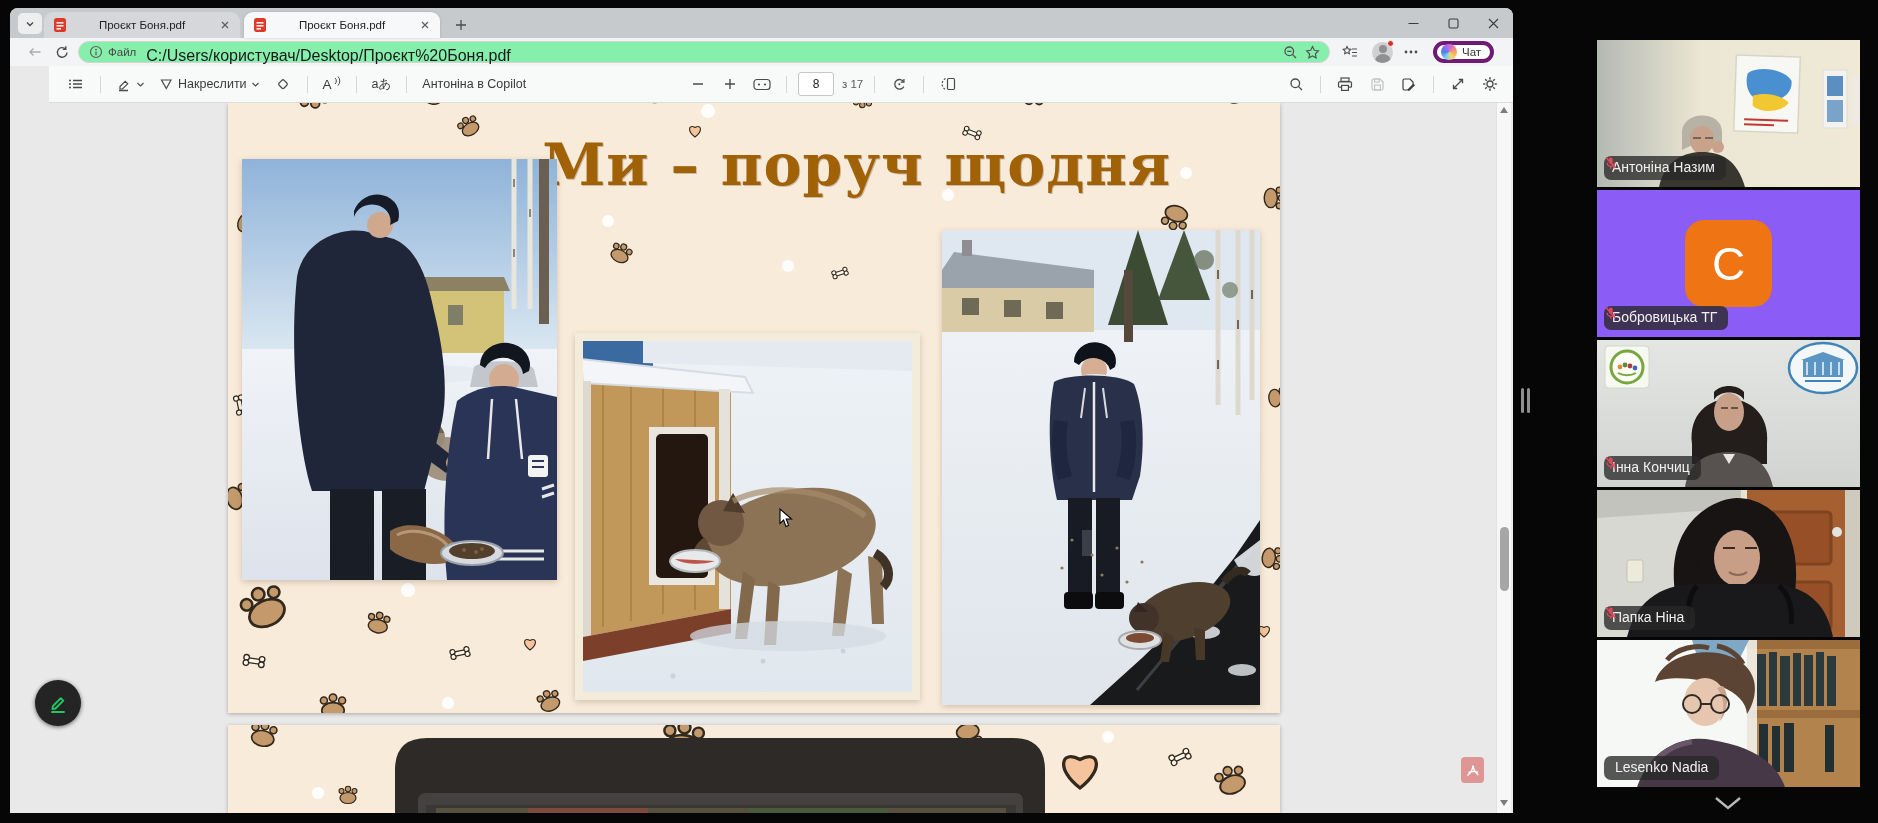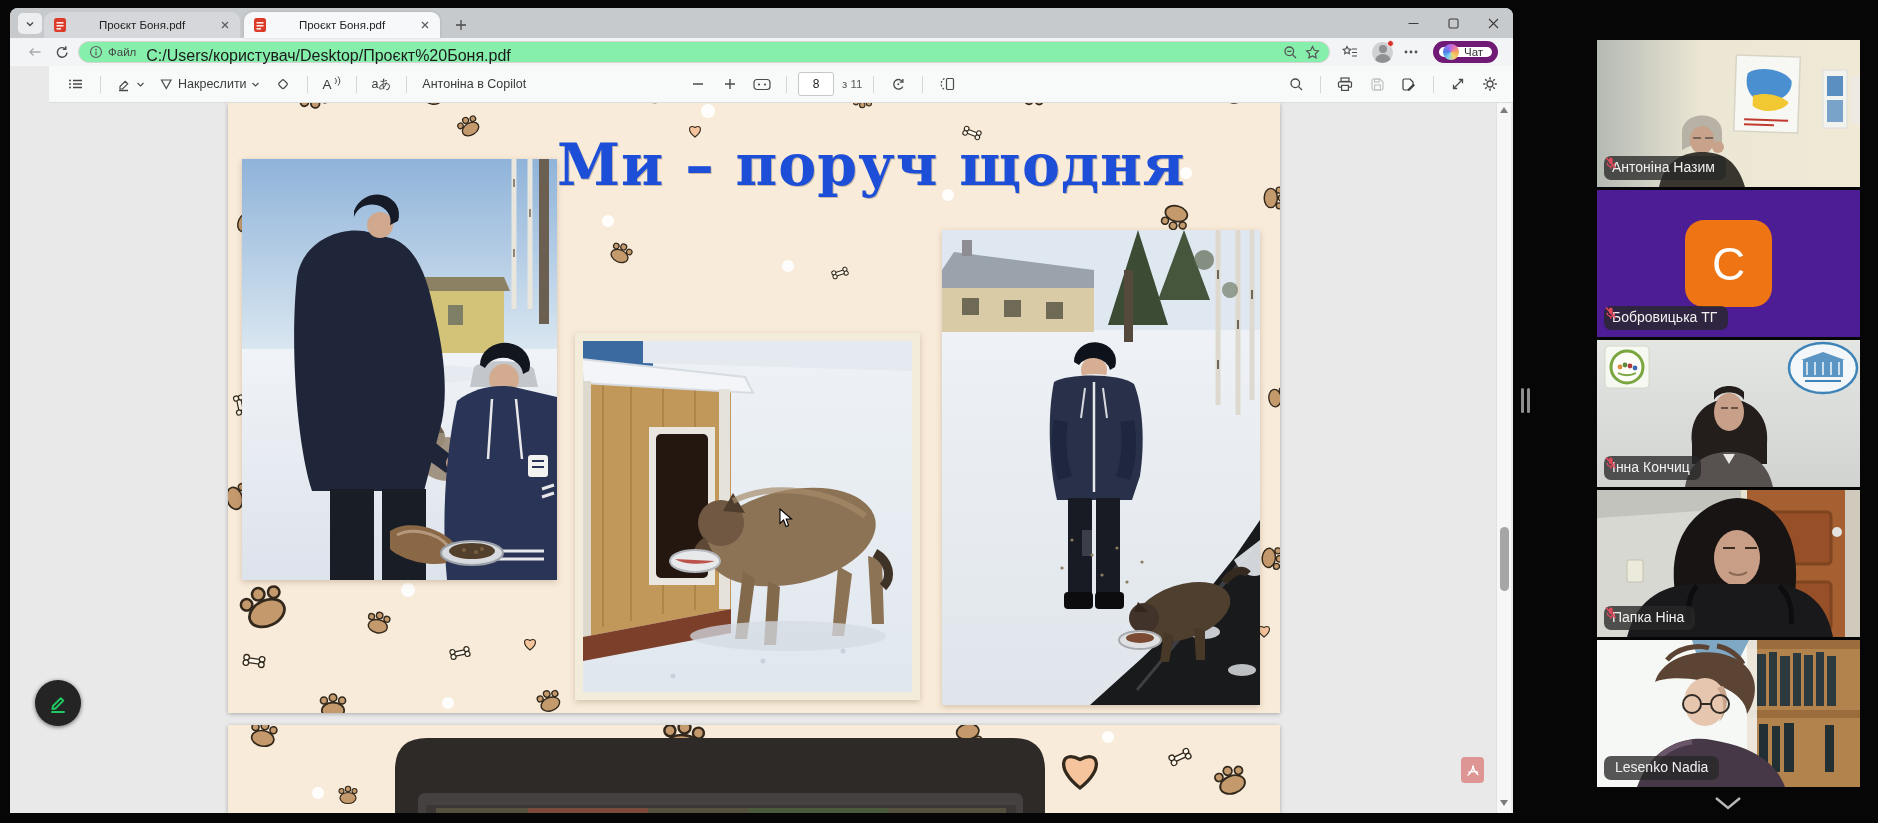--- a/index.html
+++ b/index.html
@@ -25,21 +25,21 @@
   .winctl > div { width:40px; height:30px; display:flex; align-items:center; justify-content:center; }
 
   
   .addressrow { height:28px; background:#f2f4f5; display:flex; align-items:center; flex:none; padding-left:12px; }
   .navbtn { width:24px; height:24px; display:flex; align-items:center; justify-content:center; margin-right:4px; }
   .addrpill { width:1252px; height:22px; background:#86efac; border:1px solid #d4d4d4; border-radius:12px; display:flex; align-items:center; padding:0 6px 0 10px; }
   .addrpill .scheme { font-size:11.5px; color:#474747; margin:0 10px 0 5px; }
   .addrpill .url { flex:1; font-size:16px; color:#1b1b1b; white-space:nowrap; overflow:hidden;margin-top:8px; }
   .pill-ic { width:22px; height:22px; display:flex; align-items:center; justify-content:center; }
   .addr-right { display:flex; align-items:center; gap:6px; margin-left:8px; }
-  .copilot-pill { height:22px; border:6px solid #701a75; background:#fff; border-radius:12px; display:flex; align-items:center; gap:5px; padding:0 9px 0 4px; font-size:11.5px; color:#333; }
+  .copilot-pill { height:22px; border:4px solid #701a75; background:#fff; border-radius:12px; display:flex; align-items:center; gap:5px; padding:0 9px 0 4px; font-size:11.5px; color:#333; }
   .copilot-orb { width:16px; height:16px; border-radius:50%;
      background: conic-gradient(from 210deg, #7fd0f5, #4a80e8, #9a6cf0, #e06fc0, #f3a85c, #f6d56a, #7fd0f5); }
   .avatar-btn { position:relative; width:21px; height:21px; }
   .avatar-btn .ppl { width:21px; height:21px; border-radius:50%; background:#cfd1d3; overflow:hidden; position:relative; }
   .avatar-btn .ppl::before { content:""; position:absolute; left:6.5px; top:3px; width:8px; height:8px; border-radius:50%; background:#8e9092; }
   .avatar-btn .ppl::after { content:""; position:absolute; left:2.5px; top:12px; width:16px; height:10px; border-radius:8px 8px 0 0; background:#8e9092; }
   .reddot { position:absolute; right:-1px; top:-2px; width:7px; height:7px; border-radius:50%; background:#d9302c; border:1px solid #f2f4f5; }
 
   
   .pdfbar { position:relative; height:37px; background:#f8f9f9; border-bottom:1px solid #dcdcdc; flex:none; font-size:12px; color:#3c3c3c;margin-left:39px; }
@@ -53,22 +53,22 @@
   .pagetotal { font-size:11.5px; color:#5a5a5a; margin-left:2px; }
   .tlabel2 { font-size:12.5px; color:#3a3a3a; }
 
   
   .content { position:relative; flex:1; background:#e9e9e9; overflow:hidden; }
   .page { position:absolute; left:218px; width:1052px; background:#f9ebd9; box-shadow:0 1px 4px rgba(0,0,0,.28); }
   #page1 { top:0; height:610px; overflow:hidden; }
   #page2 { top:622px; height:88px; overflow:hidden; }
   .doodles { position:absolute; left:0; top:0; }
 
-  .slide-title { position:absolute; left:329px; top:28px; width:640px; text-align:left;
-      font-family:"DejaVu Serif", serif; font-weight:700; font-size:57px; letter-spacing:1px; color:#1d4ed8;
+  .slide-title { position:absolute; left:303px; top:28px; width:640px; text-align:right;
+      font-family:"DejaVu Serif", serif; font-weight:700; font-size:57px; letter-spacing:1px; color:#a16207;
       text-shadow: 1px 1px 0 rgba(60,40,20,.25); }
 
   .photo { position:absolute; box-shadow:0 2px 6px rgba(90,70,50,.25); }
   #photo1 { left:14px;  top:56px;  width:315px; height:421px; }
   #photo2 { left:347px; top:230px; width:345px; height:367px; background:#f4ecda; padding:8px; }
   #photo3 { left:714px; top:127px; width:318px; height:475px; }
   .photo svg { display:block; }
 
   
   .scrollbar { position:absolute; right:2px; top:0; width:15px; height:710px; background:#f7f7f7; border-left:1px solid #e2e2e2; }
@@ -80,21 +80,21 @@
 
   
   .acrobat { position:absolute; left:1461px; top:757px; width:23px; height:26px; border-radius:4px; background:rgba(214,98,96,.62); display:flex; align-items:center; justify-content:center; }
   .cursor { position:absolute; left:779px; top:508px; }
   .annot-btn { position:absolute; left:35px; top:680px; width:46px; height:46px; border-radius:50%; background:#242424; display:flex; align-items:center; justify-content:center; box-shadow:0 1px 4px rgba(0,0,0,.6); }
   .split-handle { position:absolute; left:1521px; top:388px; display:flex; gap:3px; }
   .split-handle i { display:block; width:3px; height:25px; background:#8f8f8f; border-radius:2px; }
 
   
   .panel { position:absolute; left:1597px; top:40px; width:263px; }
-  .tile { position:relative; width:263px; height:147px; margin-bottom:3px; background:#4c1d95; overflow:hidden; }
+  .tile { position:relative; width:263px; height:147px; margin-bottom:3px; background:#8b5cf6; overflow:hidden; }
   .tile.active { box-shadow: inset 0 0 0 3px #21d45f; }
   .tile svg { position:absolute; left:0; top:0; }
   .tile.active svg { }
   .nametag { position:absolute; left:7px; bottom:7px; display:flex; align-items:center; gap:6px;
       background:rgba(40,40,40,.78); border-radius:7px; padding:3px 11px 4px 8px; color:#f1f1f1; font-size:14px; line-height:17px; white-space:nowrap; }
   .nametag.nomic { padding-left:11px; }
   .avatar-sq { position:absolute; left:88px; top:30px; width:87px; height:87px; border-radius:19px; background:#ee7414; display:flex; align-items:center; justify-content:center; }
   .avatar-sq span { color:#fff; font-size:46px; font-family:"Liberation Sans",sans-serif; }
   .panel-more { position:absolute; left:1713px; top:792px; width:30px; height:22px; display:flex; align-items:center; justify-content:center; }
 </style>
@@ -291,21 +291,21 @@
           </span>
         <span class="tbtn">
           <svg width="18" height="13">
               <rect x="1" y="1.5" width="16" height="10" rx="3" fill="none" stroke="#4a4a4a" stroke-width="1.2"></rect>
               <circle cx="6" cy="6.5" r="1.1" fill="#4a4a4a"></circle>
               <circle cx="12" cy="6.5" r="1.1" fill="#4a4a4a"></circle>
             </svg>
         </span>
         <span class="vsep"></span>
         <input class="pagebox" value="8" style="">
-        <span class="pagetotal">з 11</span>
+        <span class="pagetotal">з 17</span>
         <span class="vsep"></span>
         <span class="tbtn">
           <svg width="15" height="15">
               <path d="M11.8 9.6A4.8 4.8 0 1 1 11.8 5" fill="none" stroke="#4a4a4a" stroke-width="1.3"></path>
               <path d="M11.9 2v3.2H8.7" fill="none" stroke="#4a4a4a" stroke-width="1.3"></path>
               <circle cx="7.3" cy="7.3" r="1" fill="#4a4a4a"></circle>
             </svg>
         </span>
         <span class="vsep"></span>
         <span class="tbtn">

